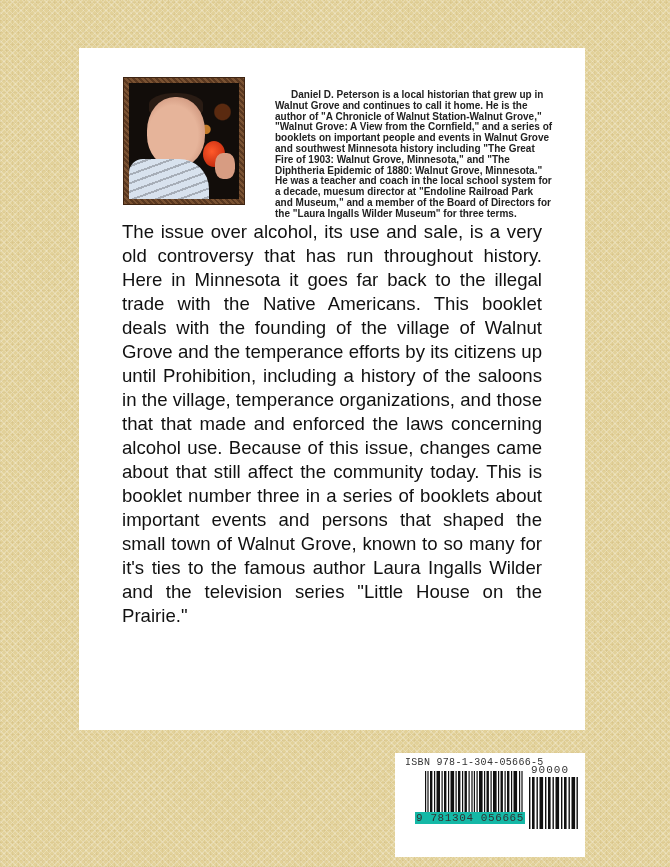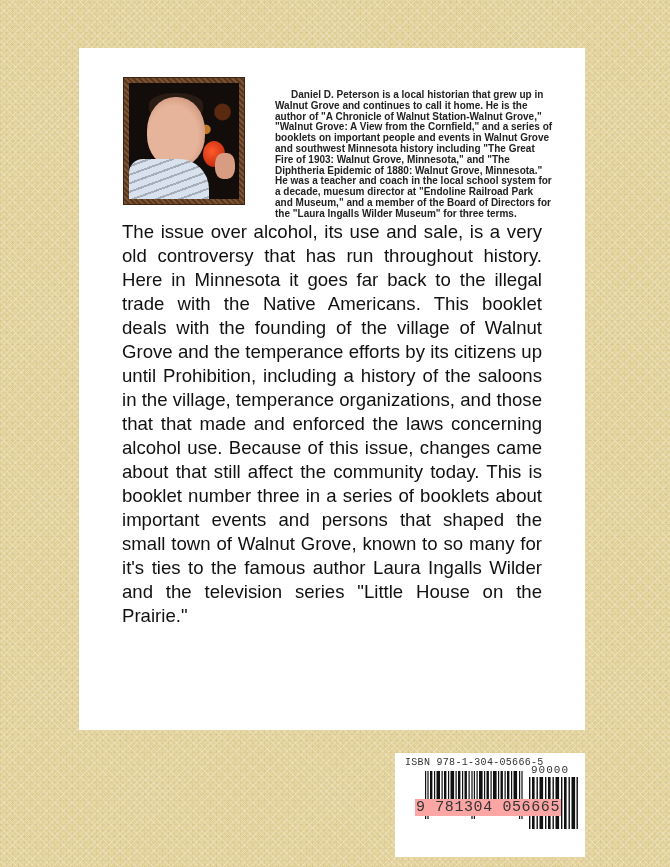--- a/index.html
+++ b/index.html
@@ -76,23 +76,23 @@
       font-family: "Liberation Mono", monospace; font-size: 11px; color: #333;
       letter-spacing: 1px;
     }
     .barcode-main {
       position: absolute; left: 30px; top: 18px; width: 98px; height: 48px;
     }
     .barcode-addon {
       position: absolute; left: 134px; top: 24px; width: 50px; height: 52px;
     }
     .barcode-digits {
-      position: absolute; left: 20px; top: 46px;
-      font-family: "Liberation Mono", monospace; font-size: 15px; color: #333;
-      letter-spacing: 0.6px; background: #fca5a5; padding: 0 1px;
+      position: absolute; left: 20px; top: 59px;
+      font-family: "Liberation Mono", monospace; font-size: 11px; color: #333;
+      letter-spacing: 0.6px; background: #14b8a6; padding: 0 1px;
     }
   </style>
 </head>
 <body>
 
 <div class="panel">
   <div class="photo-frame">
     <div class="photo">
       <div class="hair"></div>
       <div class="head"></div>

